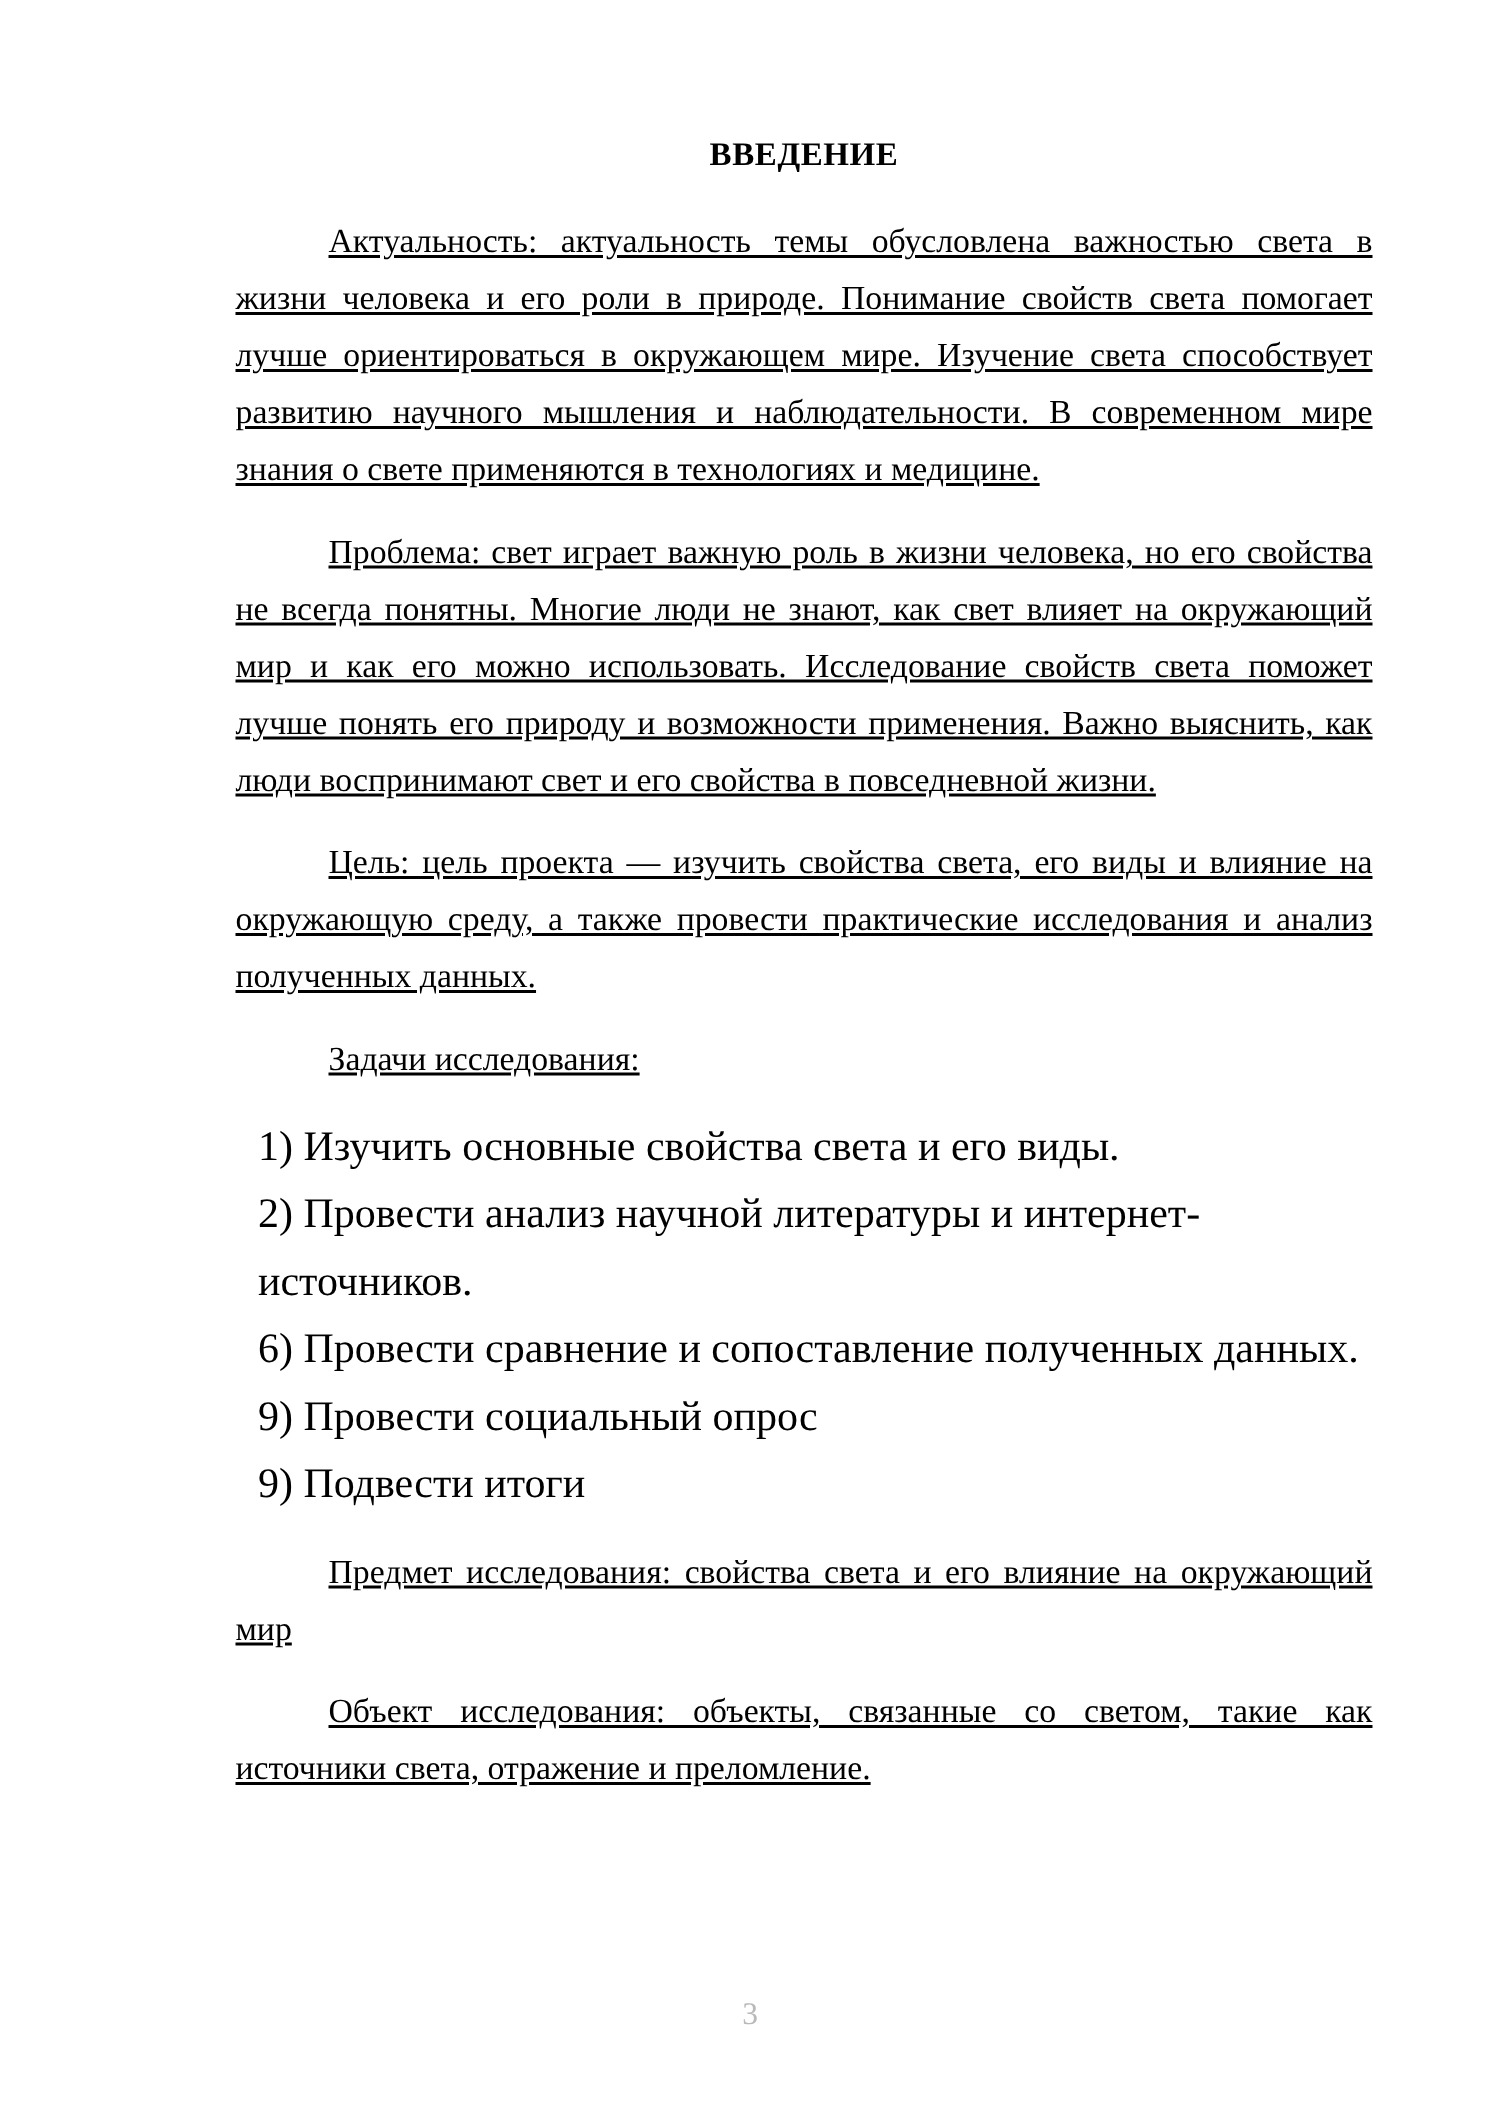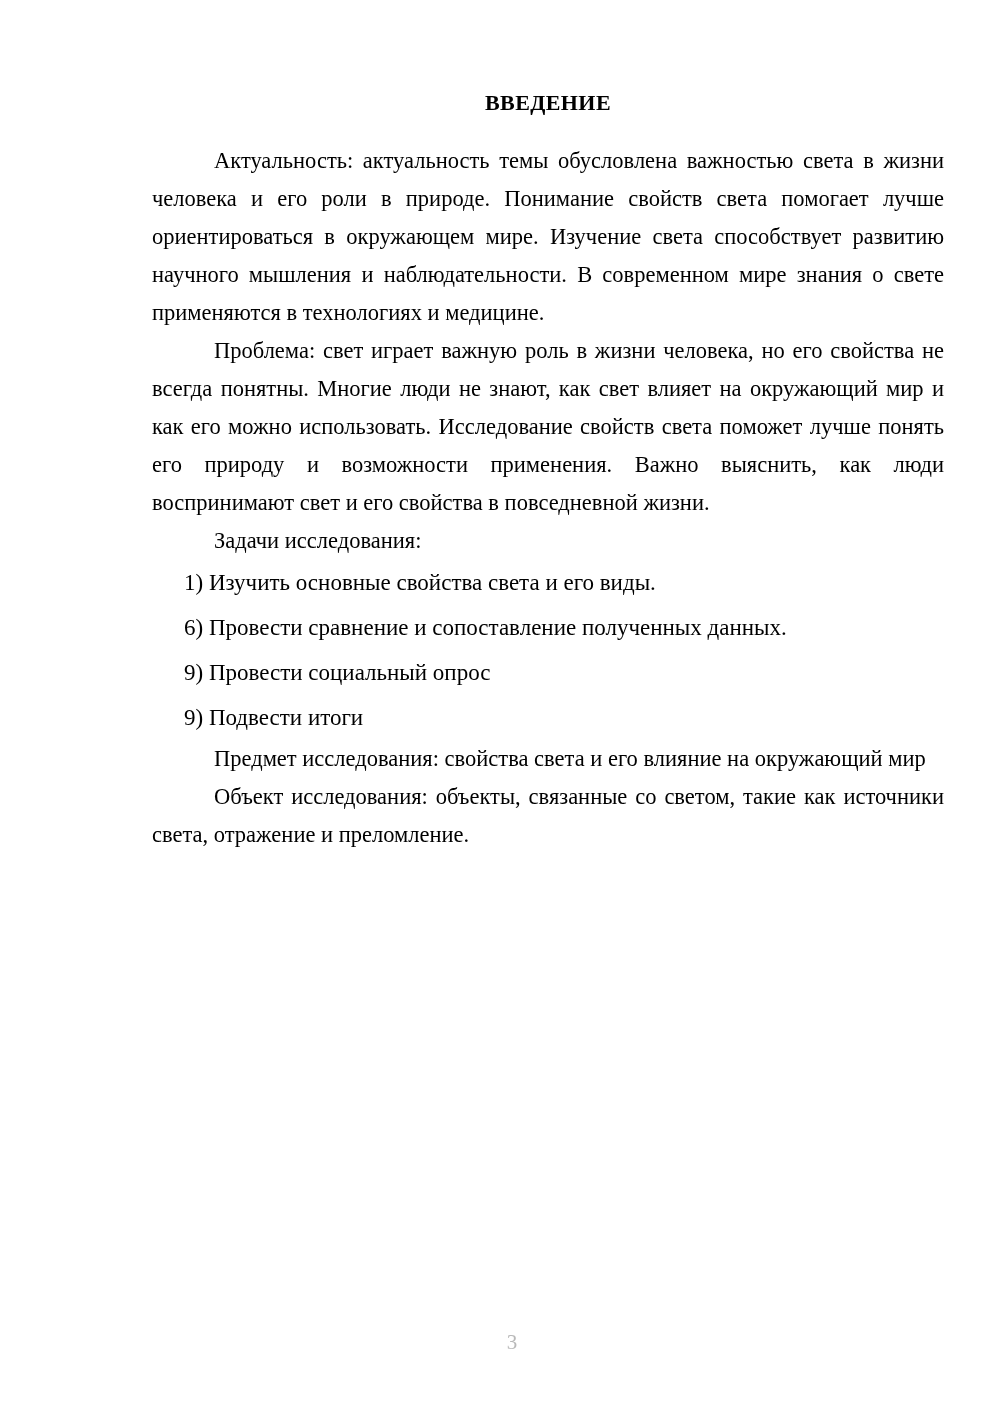--- a/index.html
+++ b/index.html
@@ -11,21 +11,21 @@
     width: 1000px;
     height: 1414px;
     position: relative;
     font-family: "Liberation Serif", "DejaVu Serif", serif;
     color: #000000;
     overflow: hidden;
   }
 
   .page {
     position: absolute;
-    left: 12px; top: 0;
+    left: 0; top: 0;
     width: 888px;
     height: 1414px;
     background: #ffffff;
   }
 
   .content {
     position: absolute;
     left: 140px;
     top: 90px;
     width: 792px;
@@ -39,36 +39,37 @@
     margin: 0 0 26px 0;
     line-height: 1.2;
   }
 
   .para {
     font-size: 22.5px;
     line-height: 38px;
     text-align: justify;
     text-align-last: left;
     text-indent: 62px;
-    margin: 0;
+    margin: 17px;
     hyphens: none;
+    text-decoration: underline;
   }
 
   .para-plain {
     text-align: center;
   }
 
   .list {
     list-style: none;
     margin: 0;
     padding: 0;
   }
 
   .list-item {
-    font-size: 23px;
+    font-size: 28px;
     line-height: 45px;
     text-align: left;
     padding-left: 32px;
     margin: 0;
   }
 
   .page-number {
     position: absolute;
     left: 0;
     top: 1332px;
@@ -85,25 +86,27 @@
 <div class="page">
 
   <div class="content">
 
     <h1 class="doc-heading">ВВЕДЕНИЕ</h1>
 
     <p class="para">Актуальность: актуальность темы обусловлена важностью света в жизни человека и его роли в природе. Понимание свойств света помогает лучше ориентироваться в окружающем мире. Изучение света способствует развитию научного мышления и наблюдательности. В современном мире знания о свете применяются в технологиях и медицине.</p>
 
     <p class="para">Проблема: свет играет важную роль в жизни человека, но его свойства не всегда понятны. Многие люди не знают, как свет влияет на окружающий мир и как его можно использовать. Исследование свойств света поможет лучше понять его природу и возможности применения. Важно выяснить, как люди воспринимают свет и его свойства в повседневной жизни.</p>
 
+    <p class="para">Цель: цель проекта — изучить свойства света, его виды и влияние на окружающую среду, а также провести практические исследования и анализ полученных данных.</p>
 
     <p class="para para-plain">Задачи исследования:</p>
 
     <ul class="list">
       <li class="list-item">1) Изучить основные свойства света и его виды.</li>
+      <li class="list-item">2) Провести анализ научной литературы и интернет-источников.</li>
       <li class="list-item">6) Провести сравнение и сопоставление полученных данных.</li>
       <li class="list-item">9) Провести социальный опрос</li>
       <li class="list-item">9) Подвести итоги</li>
     </ul>
 
     <p class="para">Предмет исследования: свойства света и его влияние на окружающий мир</p>
 
     <p class="para">Объект исследования: объекты, связанные со светом, такие как источники света, отражение и преломление.</p>
 
 

